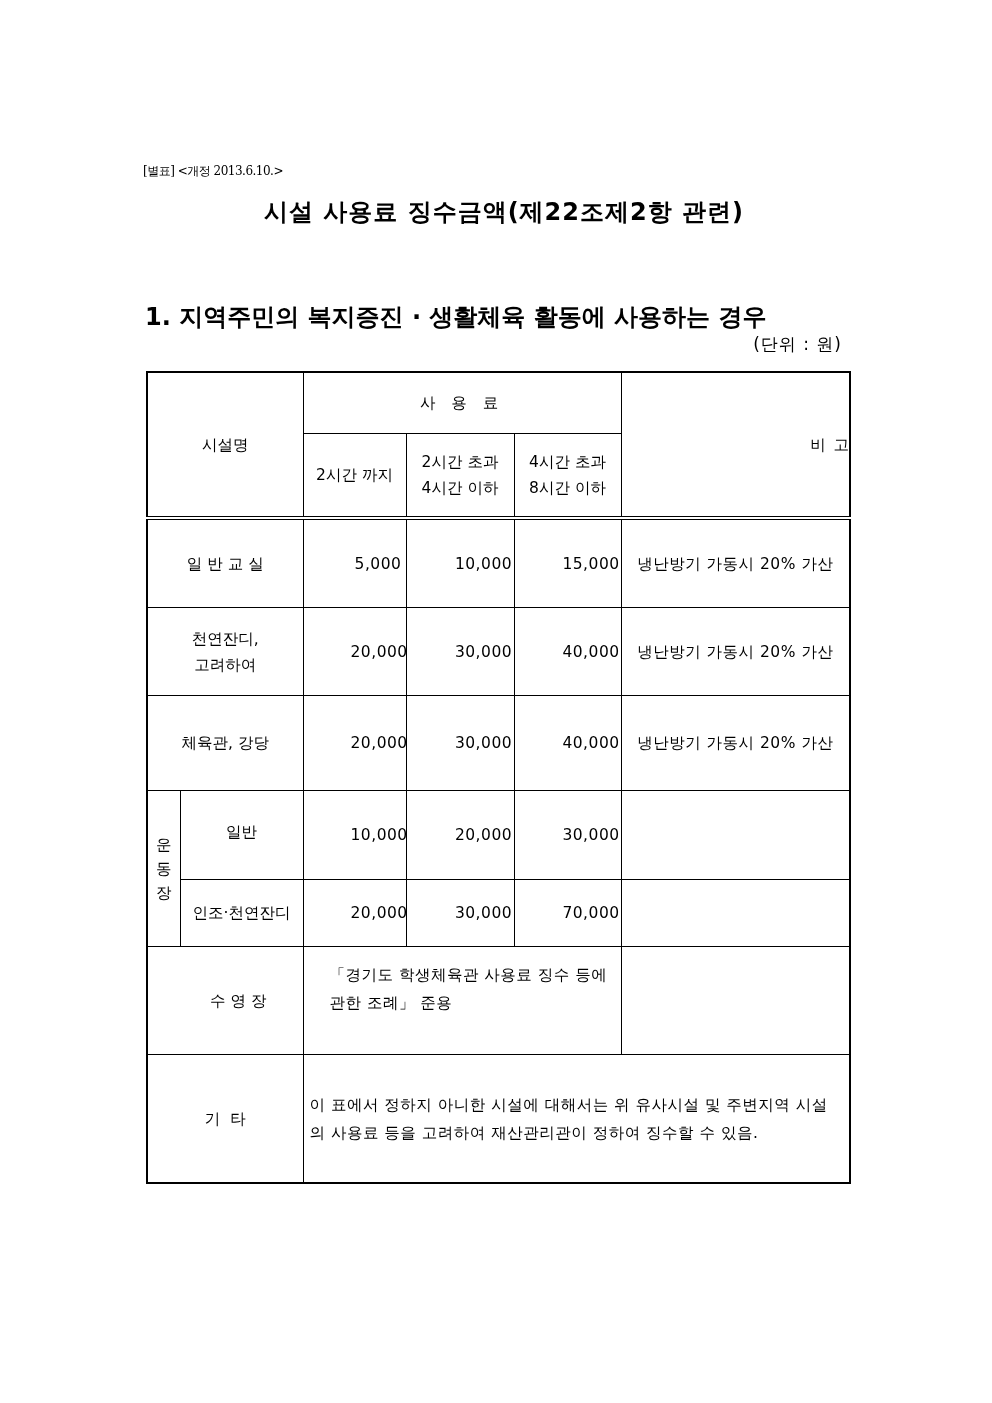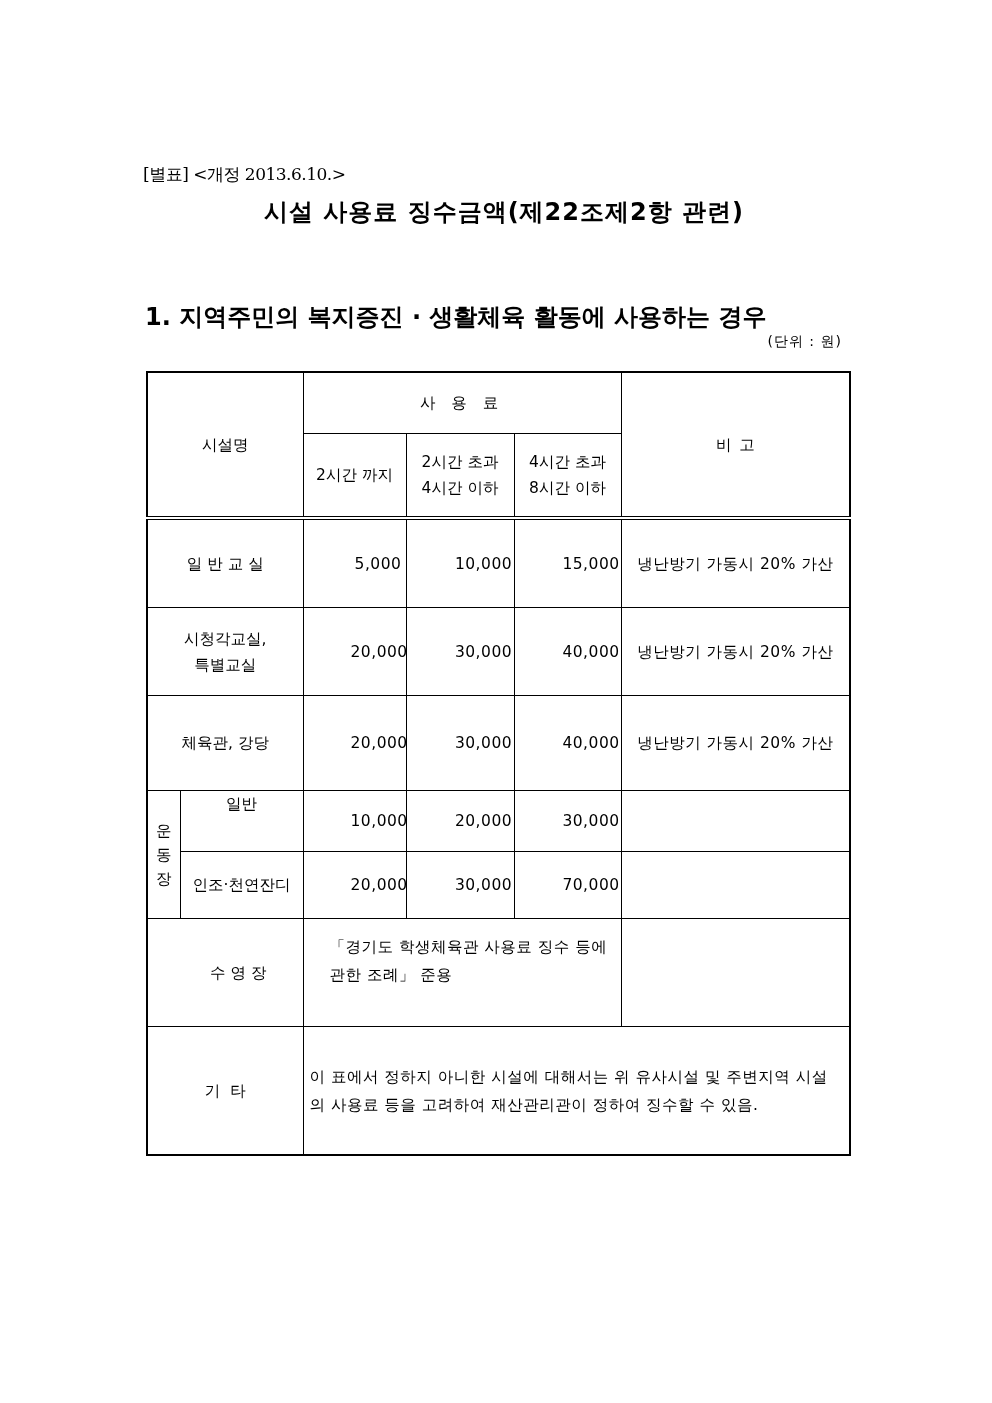--- a/index.html
+++ b/index.html
@@ -1,21 +1,21 @@
 <!DOCTYPE html>
 <html><head>
 <meta charset="utf-8">
 <style>
   html, body { margin: 0; padding: 0; background: #ffffff; }
   body { width: 992px; height: 1403px; position: relative; overflow: hidden;
          font-family: "DejaVu Sans", "Liberation Sans", sans-serif; color: #000; }
-  .revision { position: absolute; left: 143px; top: 163px; font-family: "DejaVu Serif", "Liberation Serif", serif; font-size: 17px; letter-spacing: -0.5px; }
+  .revision { position: absolute; left: 143px; top: 163px; font-family: "DejaVu Serif", "Liberation Serif", serif; font-size: 12px; letter-spacing: -0.5px; }
   .title { position: absolute; left: 0; width: 992px; top: 196px; text-align: center; font-size: 24px; font-weight: bold; letter-spacing: 1px; margin-left: 8px; }
   .section { position: absolute; left: 145px; top: 301px; font-size: 24px; font-weight: bold; letter-spacing: 0px; }
-  .unit { position: absolute; right: 150px; top: 333px; font-size: 14px; letter-spacing: 1px; }
+  .unit { position: absolute; right: 150px; top: 333px; font-size: 17px; letter-spacing: 1px; }
   table { position: absolute; left: 146px; top: 371px; width: 703px; border-collapse: collapse;
           border: 2.5px solid #000; table-layout: fixed; font-size: 15.5px; }
   td { border: 1px solid #000; text-align: center; vertical-align: middle; padding: 0; line-height: 26px; }
   tr.h1 td { height: 60px; font-family: Liberation Serif, serif; }
   tr.h2 td { height: 82px; }
   tr.hdr-bottom td { border-bottom: 4px double #000; }
   tr.r1 td { height: 87px; }
   tr.r2 td { height: 87px; }
   tr.r3 td { height: 94px; }
   tr.r4 td { height: 60px; }
@@ -43,21 +43,21 @@
     <col style="width:103px">
     <col style="width:108px">
     <col style="width:107px">
     <col style="width:229px">
   </colgroup>
 
   <tbody>
       <tr class="h1">
     <td colspan="2" rowspan="2" class="hdr-cell" style="border-bottom:4px double #000;">시설명</td>
     <td colspan="3" class="spaced" style="white-space:pre;">사 용 료</td>
-    <td rowspan="2" style="white-space:pre; border-bottom:4px double #000;">비  고</td>
+    <td rowspan="2" style="white-space:pre; border-bottom:4px double #000;text-align:right;">비  고</td>
   </tr>
   <tr class="h2 hdr-bottom">
     <td><span>2시간 까지</span></td>
     <td>
       <div>2시간 초과</div>
       <div>4시간 이하</div>
     </td>
     <td>
       <div>4시간 초과</div>
       <div>8시간 이하</div>
@@ -67,22 +67,22 @@
   <tr class="r1">
     <td colspan="2">일 반 교 실</td>
     <td class="num">5,000</td>
     <td class="num">10,000</td>
     <td class="num">15,000</td>
     <td class="note">냉난방기 가동시 20% 가산</td>
   </tr>
 
   <tr class="r2">
     <td colspan="2">
-      <div>시청각교실,</div>
-      <div>특별교실</div>
+      <div>천연잔디,</div>
+      <div>고려하여</div>
     </td>
     <td class="num">20,000</td>
     <td class="num">30,000</td>
     <td class="num">40,000</td>
     <td class="note">냉난방기 가동시 20% 가산</td>
   </tr>
 
   <tr class="r3">
     <td colspan="2">체육관, 강당</td>
     <td class="num">20,000</td>
@@ -90,21 +90,21 @@
     <td class="num">40,000</td>
     <td class="note">냉난방기 가동시 20% 가산</td>
   </tr>
 
   <tr class="r4">
     <td rowspan="2" class="vertical">
       <div>운</div>
       <div>동</div>
       <div>장</div>
     </td>
-    <td style="vertical-align:top; padding-top:0;">일반</td>
+    <td style="vertical-align:top; padding-top:28px;">일반</td>
     <td class="num">10,000</td>
     <td class="num">20,000</td>
     <td class="num">30,000</td>
     <td class="note"></td>
   </tr>
 
   <tr class="r5">
     <td>인조·천연잔디</td>
     <td class="num">20,000</td>
     <td class="num">30,000</td>

